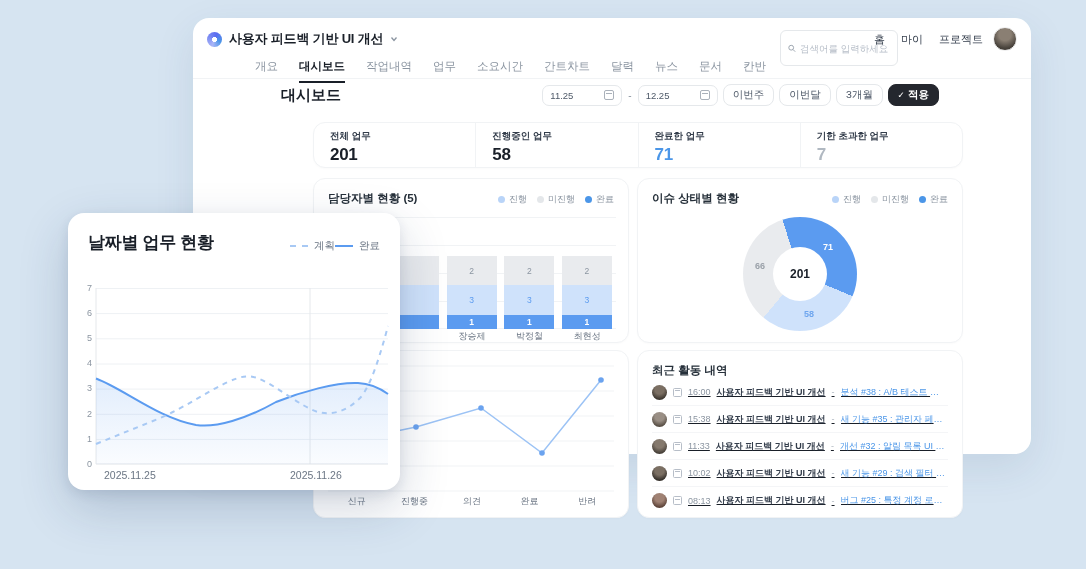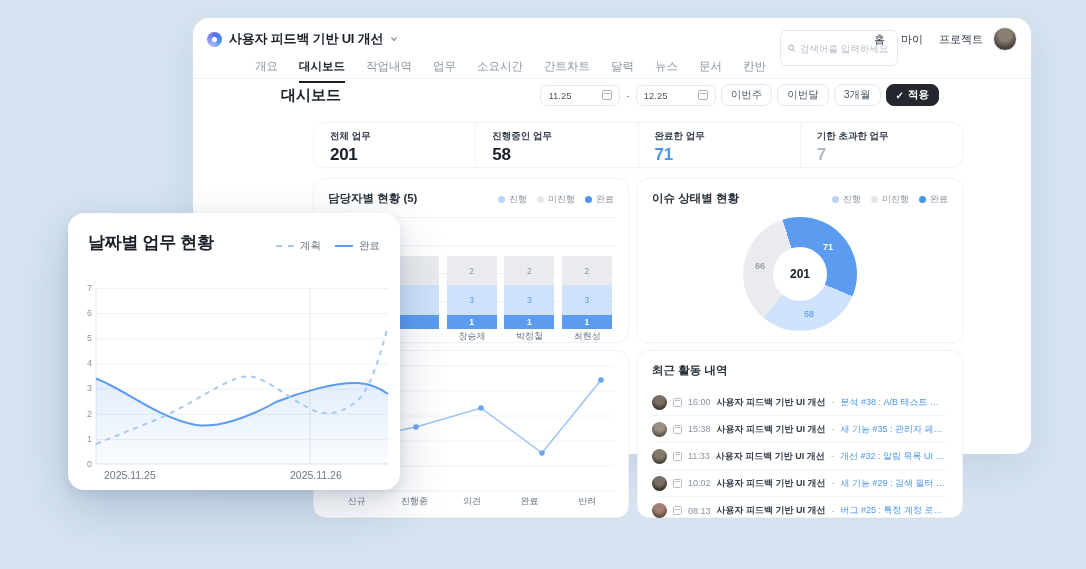--- a/index.html
+++ b/index.html
@@ -53,21 +53,21 @@
   .date-box {
     width:80px; height:21px; border:1px solid #e5e8eb; border-radius:7px;
     display:flex; align-items:center; padding:0 7px; gap:4px;justify-content:space-between;
   }
   .date-box input { border:0; outline:0; flex:1; width:40px; font-size:9.5px; color:#4e5968; font-family:inherit; }
   .cal-ic { width:10px; height:10px; border:1.2px solid #aab1ba; border-radius:2px; position:relative; flex:none; }
   .cal-ic:before { content:""; position:absolute; left:1px; right:1px; top:1.5px; border-top:1.2px solid #aab1ba; }
   .dash-sep { font-size:10px; color:#8b95a1; margin:0 1px; }
   .btn {
     height:22px; padding:0 9px; border:1px solid #e5e8eb; border-radius:8px; background:#fff;
-    font-size:10.5px; color:#4e5968; display:flex; align-items:center; cursor:pointer; font-family:Liberation Sans, sans-serif;
+    font-size:10.5px; color:#4e5968; display:flex; align-items:center; cursor:pointer; font-family:Liberation Mono, monospace;
   }
   .btn.dark { background:#24272e; border-color:#24272e; color:#fff; gap:4px; font-weight:bold; }
   .btn.dark .chk { font-size:10px; }
 
   .card { position:absolute; background:#fff; border:1px solid #f1f3f5; border-radius:12px; box-shadow:0 1px 2px rgba(0,0,0,.02);margin-left:32px; }
   .card-title { position:absolute; top:12px; left:14px; font-size:11.5px; font-weight:bold; color:#26303a; }
 
   
   .stats { top:45px; left:0; width:650px; height:46px; display:flex; }
   .stat { flex:1; padding:7px 0 0 16px; border-left:1px solid #f1f3f5; }
@@ -101,41 +101,41 @@
   .donut-hole { position:absolute; left:50%; top:50%; width:54px; height:54px; margin:-27px 0 0 -27px;
     background:#fff; border-radius:50%; display:flex; align-items:center; justify-content:center;
     font-size:12px; font-weight:bold; color:#191f28; }
   .dlabel { position:absolute; font-size:9px; font-weight:bold; }
 
   
   .line-card { top:273px; left:0; width:316px; height:168px; }
   .line-names { position:absolute; left:14px; top:144px; width:288px; display:flex; }
   .line-names span { flex:1; text-align:center; font-size:9px; color:#6b7684; }
   .act-card { top:273px; left:324px; width:326px; height:168px; }
-  .act-rows { position:absolute; left:14px; right:14px; top:38px; }
+  .act-rows { position:absolute; left:14px; right:14px; top:28px;text-decoration:underline; }
   .act-row { height:27px; display:flex; align-items:center; gap:6px; border-bottom:1px solid #f4f5f7; }
   .act-row:last-child { border-bottom:0; }
   .a-av { width:15px; height:15px; border-radius:50%; flex:none; }
   .a-time { font-size:9px; color:#8b95a1; }
   .a-proj { font-size:9px; color:#333d4b; font-weight:bold; white-space:nowrap; }
   .a-sep { font-size:9px; color:#b0b8c1; }
   .a-link { font-size:9px; color:#4b96e8; white-space:nowrap; overflow:hidden; text-overflow:ellipsis; cursor:pointer; }
   .cal-mini { width:9px; height:9px; border:1px solid #b7bec8; border-radius:1.5px; position:relative; flex:none; }
   .cal-mini:before { content:""; position:absolute; left:1px; right:1px; top:1.5px; border-top:1px solid #b7bec8; }
 
   .footer { position:absolute; left:2px; top:464px; font-size:8.5px; color:#c8ced6; }
 
   
   .overlay {
     position:absolute; left:68px; top:213px; width:332px; height:277px;
     background:#fff; border-radius:16px;
     box-shadow:0 18px 50px rgba(25,50,90,.20), 0 4px 12px rgba(25,50,90,.10);
   }
   .ov-title { position:absolute; left:20px; top:18px; font-size:17px; font-weight:bold; color:#191f28; letter-spacing:-.3px; }
-  .ov-legend { position:absolute; right:20px; top:26px; display:flex; gap:14px; align-items:center; }
+  .ov-legend { position:absolute; right:20px; top:26px; display:flex; align-items:center; }
   .ov-lg { display:flex; align-items:center; gap:6px; font-size:10.5px; color:#6b7684; }
   .ln-sample { width:18px; height:0; border-top:2px solid #5b9bf0; }
   .ln-sample.dashed { border-top:2px dashed #a8c9f4; }
   .ov-yticks span { position:absolute; left:8px; width:16px; text-align:right; font-size:9px; color:#8b95a1; }
   .ov-xlabels span { position:absolute; top:256px; font-size:10.5px; color:#6b7684; }
 </style>
 </head>
 <body>
 
 <div class="window">

